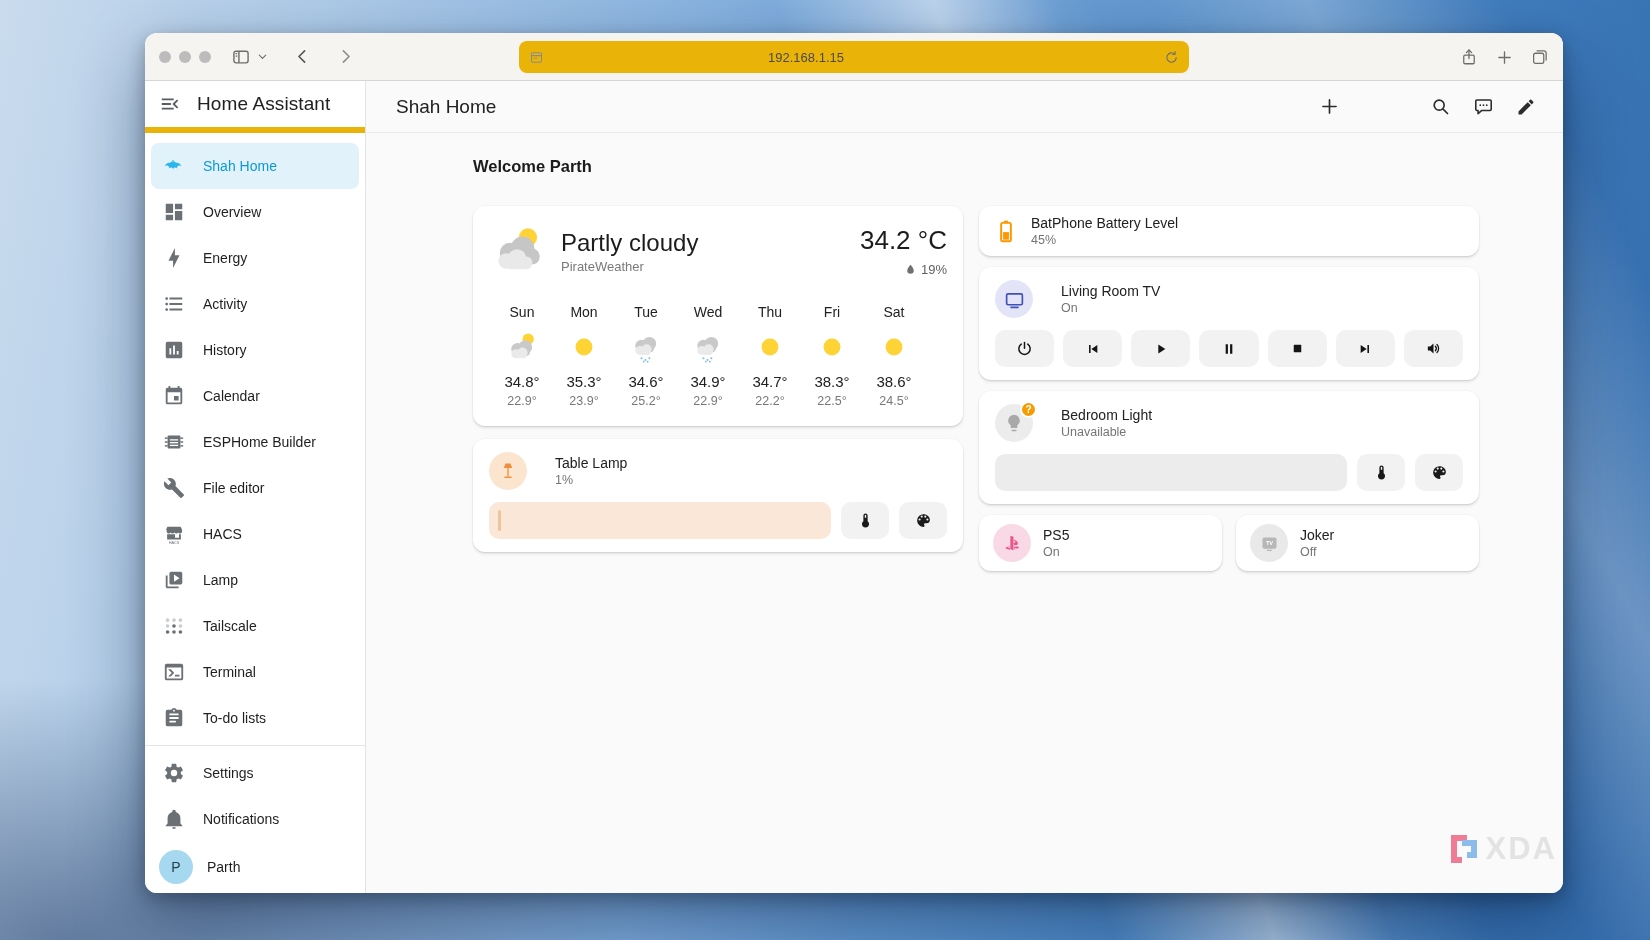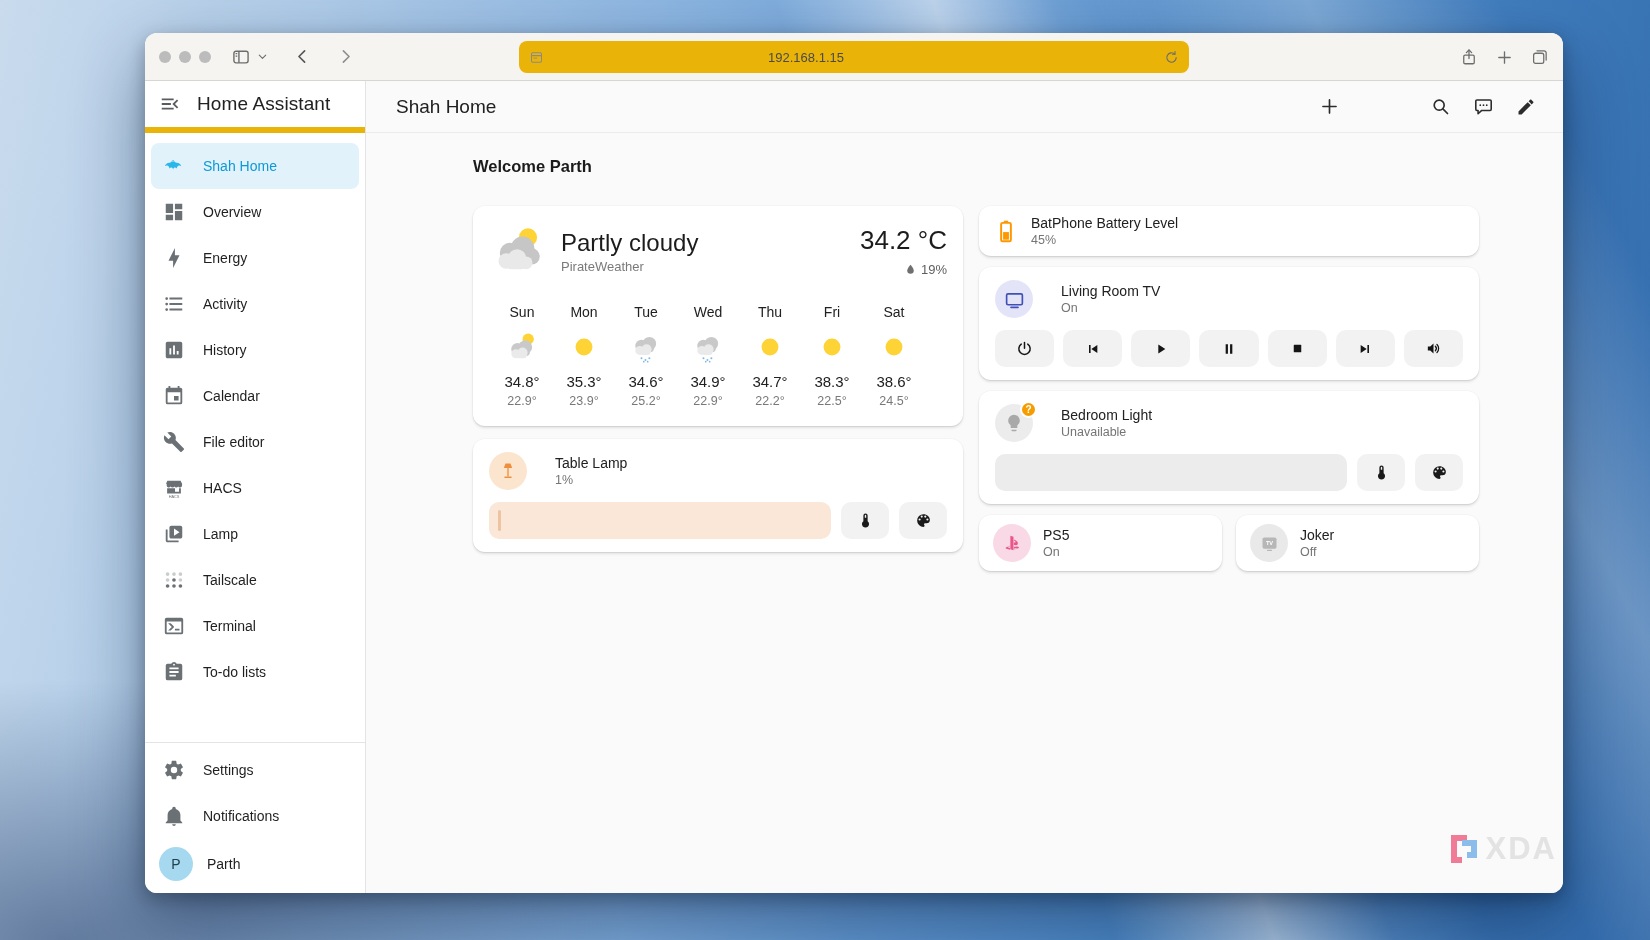--- a/index.html
+++ b/index.html
@@ -254,20 +254,41 @@
           </span>
           <span>History</span>
         </div>
         <div class="sb-item">
           <span class="ic">
             <svg width="22" height="22" viewBox="0 0 24 24" fill="currentColor">
                 <path d="M19 19H5V8h14m-3-7v2H8V1H6v2H5c-1.11 0-2 .9-2 2v14a2 2 0 0 0 2 2h14a2 2 0 0 0 2-2V5c0-1.11-.9-2-2-2h-1V1m-1 11h-5v5h5v-5z"></path>
               </svg>
           </span>
           <span>Calendar</span>
+        </div>
+        <div class="sb-item">
+          <span class="ic">
+            <svg width="22" height="22" viewBox="0 0 24 24" fill="currentColor">
+                <rect x="5" y="5" width="14" height="14" rx="1"></rect>
+                <g fill="#fff">
+                  <rect x="7.5" y="9" width="9" height="1.4"></rect>
+                  <rect x="7.5" y="12" width="9" height="1.4"></rect>
+                  <rect x="7.5" y="15" width="9" height="1.4"></rect>
+                </g>
+                <g>
+                  <rect x="2" y="7" width="3" height="1.6"></rect>
+                  <rect x="2" y="11.2" width="3" height="1.6"></rect>
+                  <rect x="2" y="15.4" width="3" height="1.6"></rect>
+                  <rect x="19" y="7" width="3" height="1.6"></rect>
+                  <rect x="19" y="11.2" width="3" height="1.6"></rect>
+                  <rect x="19" y="15.4" width="3" height="1.6"></rect>
+                </g>
+              </svg>
+          </span>
+          <span>ESPHome Builder</span>
         </div>
         <div class="sb-item">
           <span class="ic">
             <svg width="22" height="22" viewBox="0 0 24 24" fill="currentColor">
                 <path d="M22.7 19l-9.1-9.1c.9-2.3.4-5-1.5-6.9-2-2-5-2.4-7.4-1.3L9 6 6 9 1.6 4.7C.4 7.1.9 10.1 2.9 12.1c1.9 1.9 4.6 2.4 6.9 1.5l9.1 9.1c.4.4 1 .4 1.4 0l2.3-2.3c.5-.4.5-1.1.1-1.4z"></path>
               </svg>
           </span>
           <span>File editor</span>
         </div>
         <div class="sb-item">

